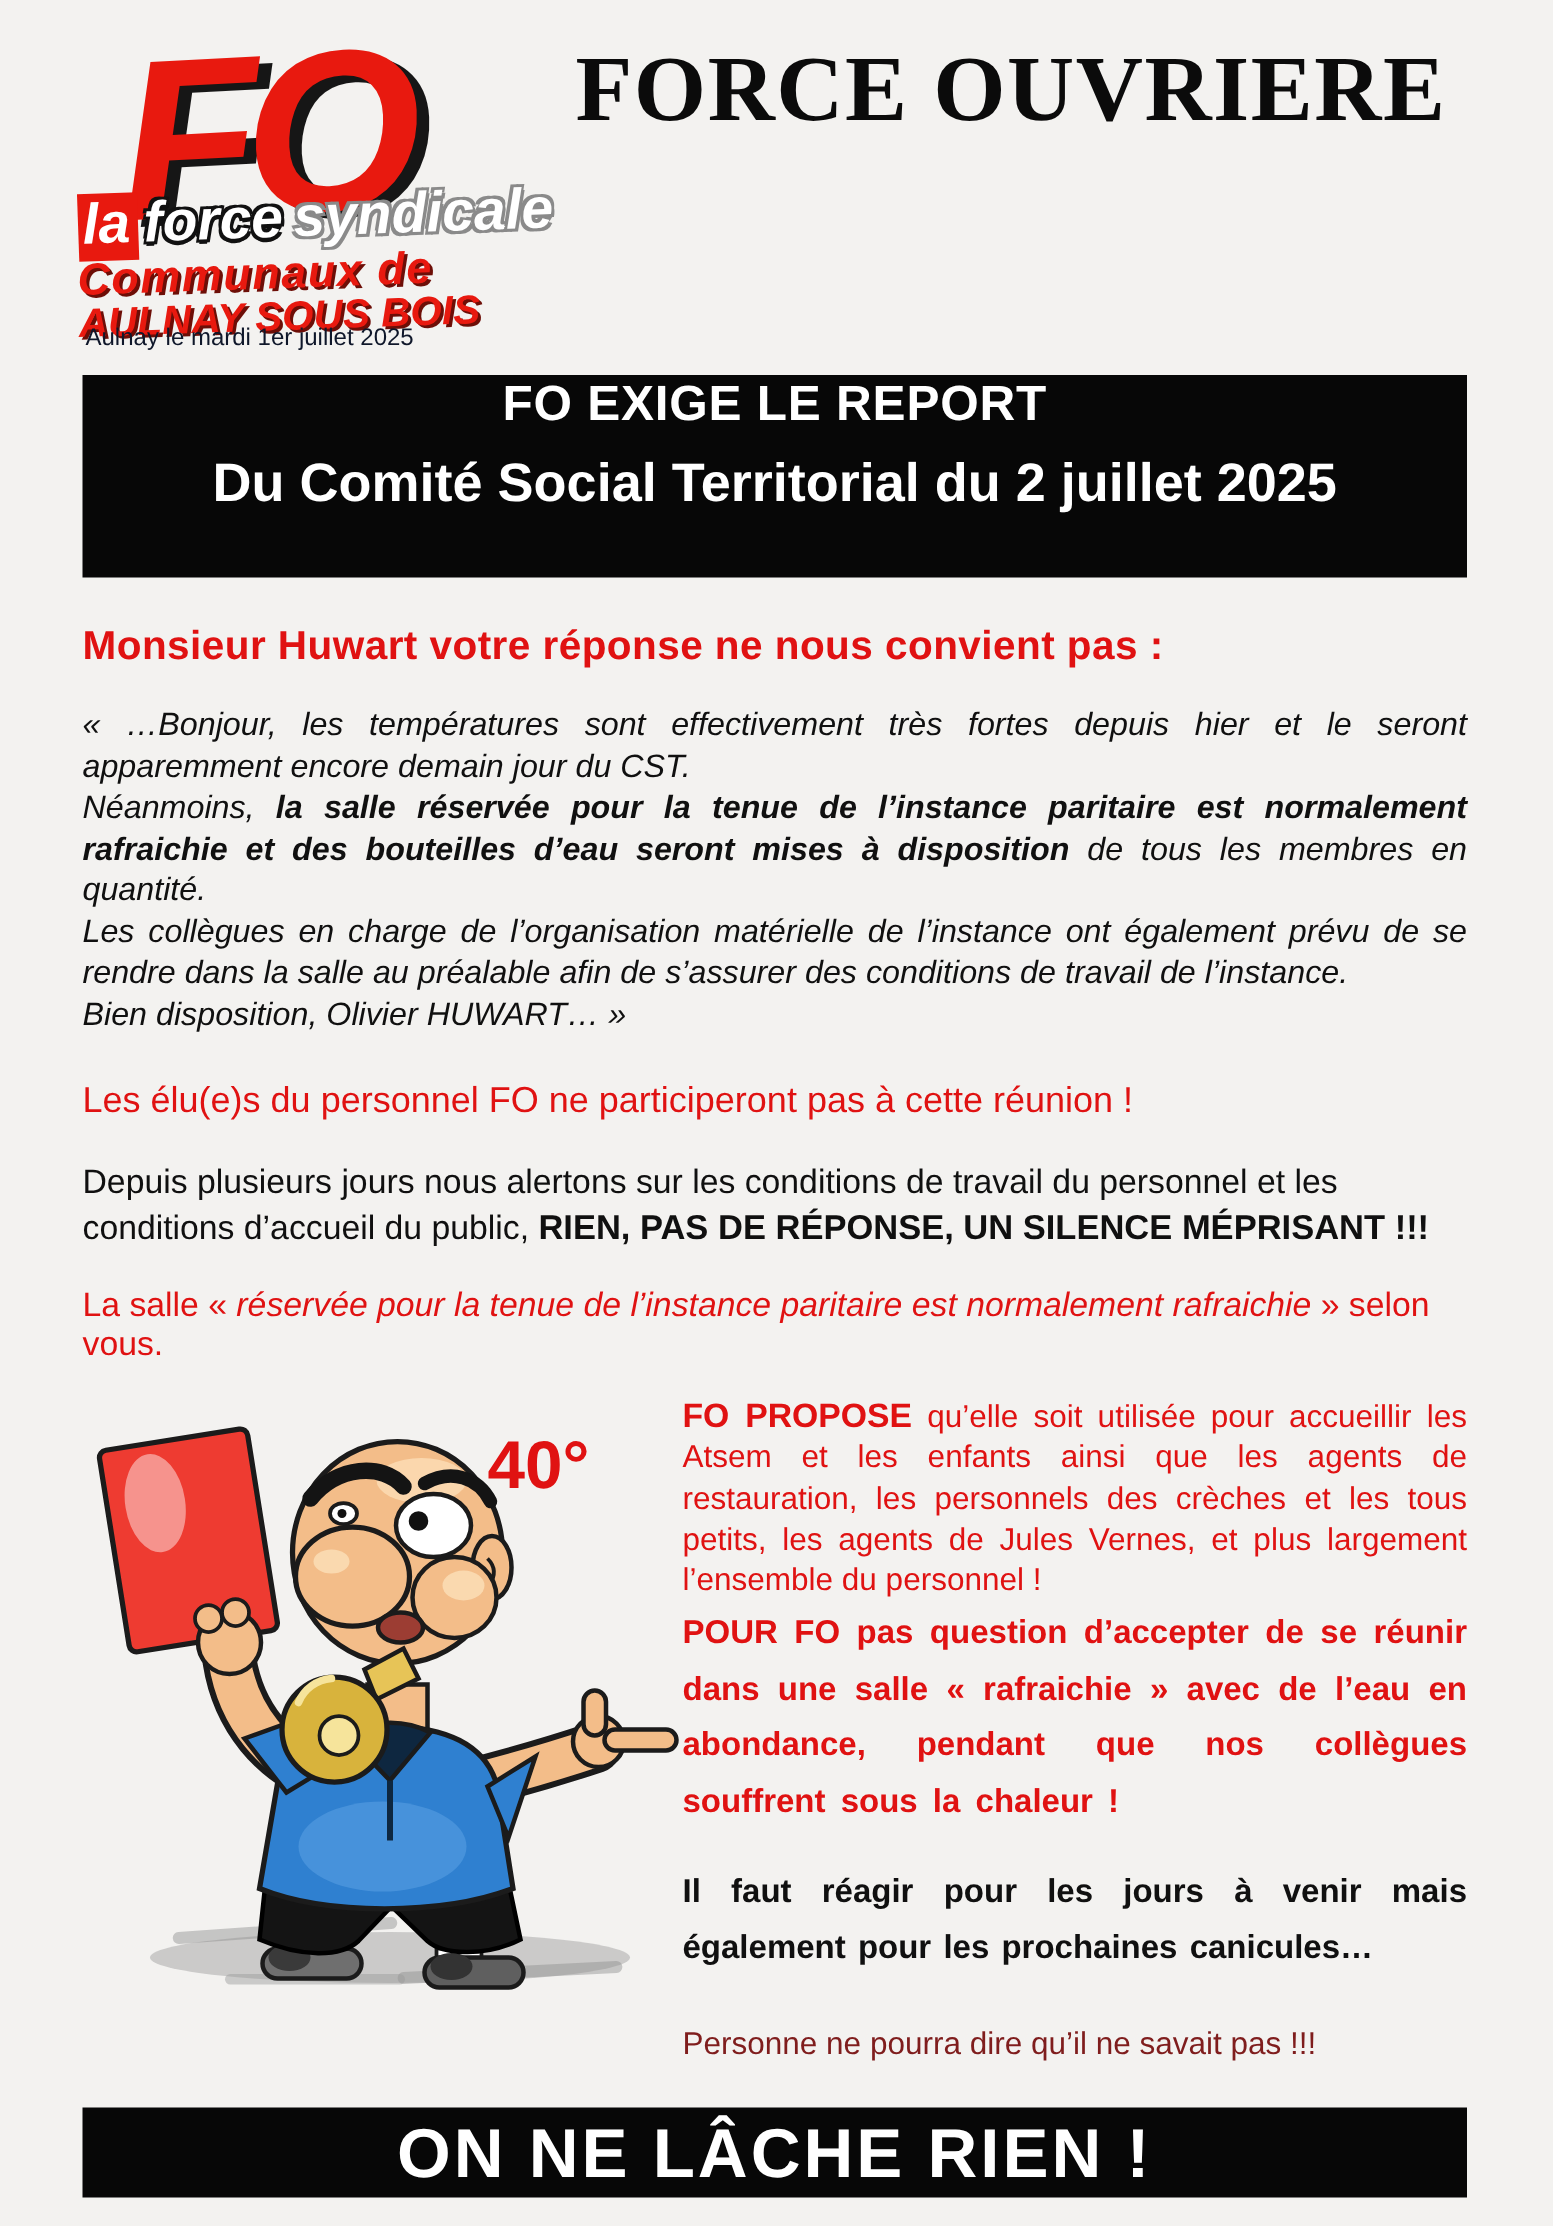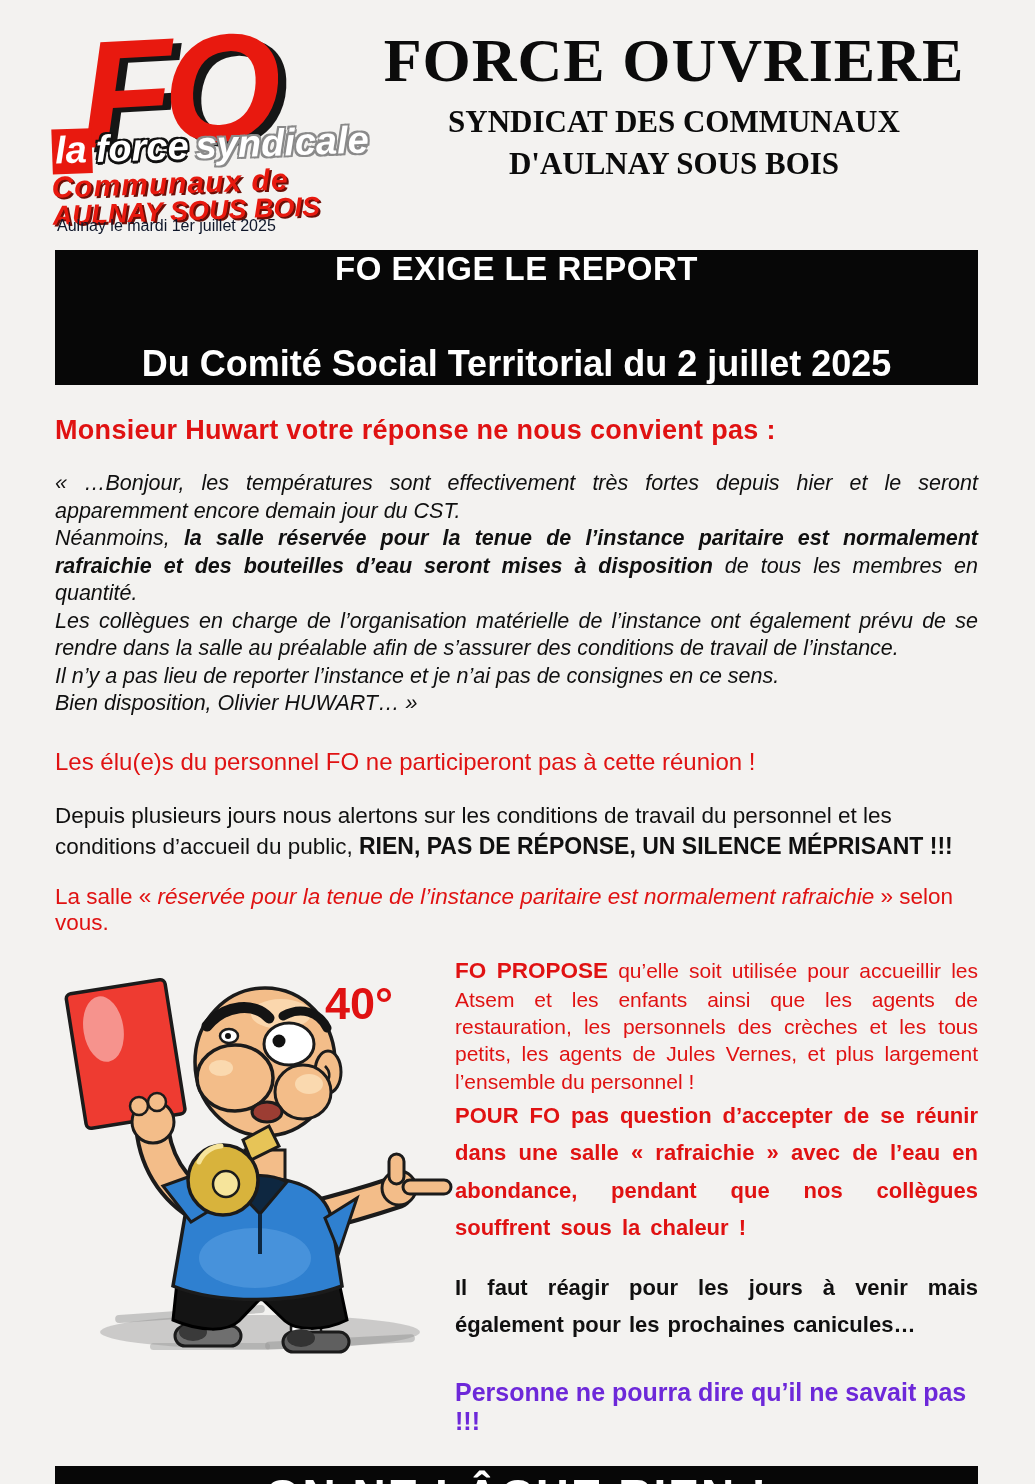--- a/index.html
+++ b/index.html
@@ -46,21 +46,21 @@
   .masthead {
     position:absolute; left:330px; top:28px; width:688px; text-align:center;
     font-family:"Liberation Serif", serif; color:#0b0b0b;
   }
   .masthead-title { font-size:62px; font-weight:bold; letter-spacing:1px; line-height:1.05; }
   .masthead-sub { font-size:31px; font-weight:bold; line-height:1.35; margin-top:8px; }
 
   
   .banner-top {
     margin:0 57px 0 55px; height:135px; background:#070707; color:#fff;
-    display:flex; flex-direction:column; align-items:center; justify-content:space-between; gap:13px;
+    display:flex; flex-direction:column; align-items:center; justify-content:flex-start; gap:13px;
   }
   .banner-top .l1 { font-size:33px; font-weight:bold; letter-spacing:0.5px; }
   .banner-top .l2 { font-size:36px; font-weight:bold; }
 
   
   .content { margin:0 57px 0 55px; }
   .heading-red { margin-top:30px; color:#e01212; font-size:27px; font-weight:bold; letter-spacing:0.3px; }
   .quote { margin-top:24px; font-style:italic; font-size:21.5px; line-height:1.28; color:#101010; text-align:justify; }
   .quote p { margin:0; }
   .elus { margin-top:30px; color:#e01212; font-weight:normal; font-size:24px; }
@@ -70,21 +70,21 @@
 
   .cols { margin-top:14px; display:flex; }
   .col-left { flex:none; width:400px; position:relative; height:400px; }
   .temp { position:absolute; left:270px; top:28px; color:#e01212; font-weight:bold; font-size:45px; }
   .cartoon { position:absolute; left:0; top:10px; }
   .col-right { flex:1; padding-top:6px; }
   .p-propose { margin:0; color:#e01212; font-size:21px; line-height:1.30; text-align:justify; }
   .p-propose .big { font-weight:bold; font-size:22.5px; }
   .p-pourfo { margin:2px 0 0 0; color:#e01212; font-size:22px; font-weight:bold; line-height:1.70; text-align:justify; word-spacing:4px; }
   .p-react { margin:24px 0 0 0; color:#101010; font-size:22px; font-weight:bold; line-height:1.68; text-align:justify; word-spacing:2px; }
-  .p-personne { margin:34px 0 0 0; color:#6d28d9; font-size:25px; font-weight:bold; }
+  .p-personne { margin:34px 0 0 0; color:#7f1d1d; font-size:21px; font-weight:normal; }
 
   .banner-bottom {
     margin:30px 57px 0 55px; height:60px; background:#070707; color:#fff;
     display:flex; align-items:center; justify-content:center;
     font-size:46px; font-weight:bold; letter-spacing:2px;
   }
 </style>
 </head>
 <body>
 
@@ -100,41 +100,36 @@
       <div class="logo-communaux">
         <span class="lc1">Communaux de</span>
         <span class="lc2">AULNAY SOUS BOIS</span>
       </div>
     </div>
 
     <div class="date-line">Aulnay le mardi 1er juillet 2025</div>
 
     <div class="masthead">
       <div class="masthead-title">FORCE OUVRIERE</div>
-      <div class="masthead-sub">
-        <div>SYNDICAT DES COMMUNAUX</div>
-        <div>D'AULNAY SOUS BOIS</div>
-      </div>
     </div>
   </div>
 
   <div class="banner-top">
     <div class="l1">FO EXIGE LE REPORT</div>
     <div class="l2">Du Comité Social Territorial du 2 juillet 2025</div>
   </div>
 
   <div class="content">
 
     <div class="heading-red">Monsieur Huwart votre réponse ne nous convient pas :</div>
 
     <div class="quote">
       <p>« …Bonjour, les températures sont effectivement très fortes depuis hier et le seront apparemment encore demain jour du CST.</p>
       <p><span>Néanmoins, </span><b>la salle réservée pour la tenue de l’instance paritaire est normalement rafraichie et des bouteilles d’eau seront mises à disposition</b><span> de tous les membres en quantité.</span></p>
       <p>Les collègues en charge de l’organisation matérielle de l’instance ont également prévu de se rendre dans la salle au préalable afin de s’assurer des conditions de travail de l’instance.</p>
-      <p>Il n’y a pas lieu de reporter l’instance et je n’ai pas de consignes en ce sens.</p>
       <p>Bien disposition, Olivier HUWART… »</p>
     </div>
 
     <div class="elus">Les élu(e)s du personnel FO ne participeront pas à cette réunion !</div>
 
     <div class="alert">
       <span>Depuis plusieurs jours nous alertons sur les conditions de travail du personnel et les conditions d’accueil du public, </span><span class="big">RIEN, PAS DE RÉPONSE, UN SILENCE MÉPRISANT !!!</span>
     </div>
 
     <div class="salle">

